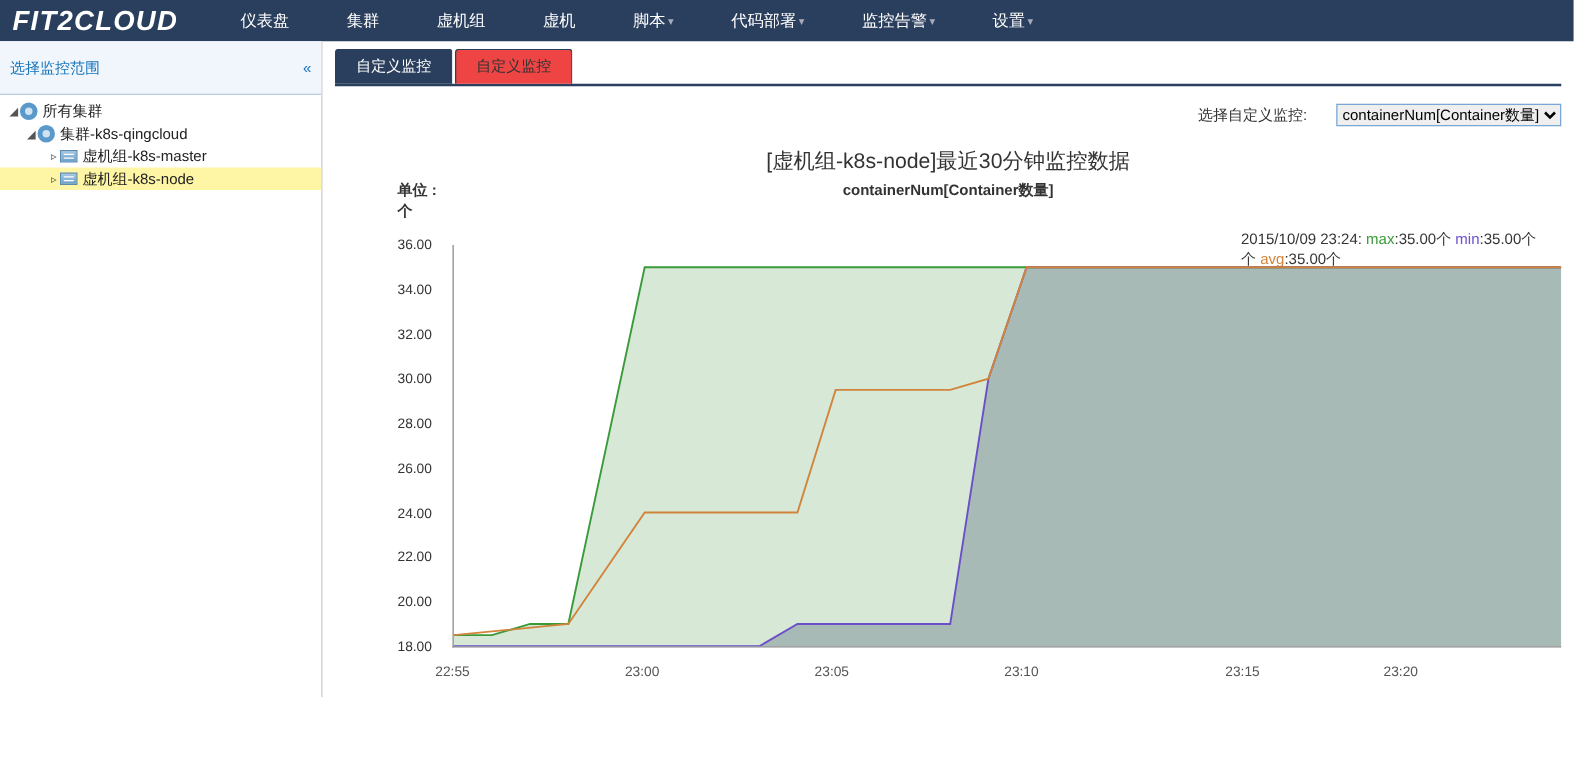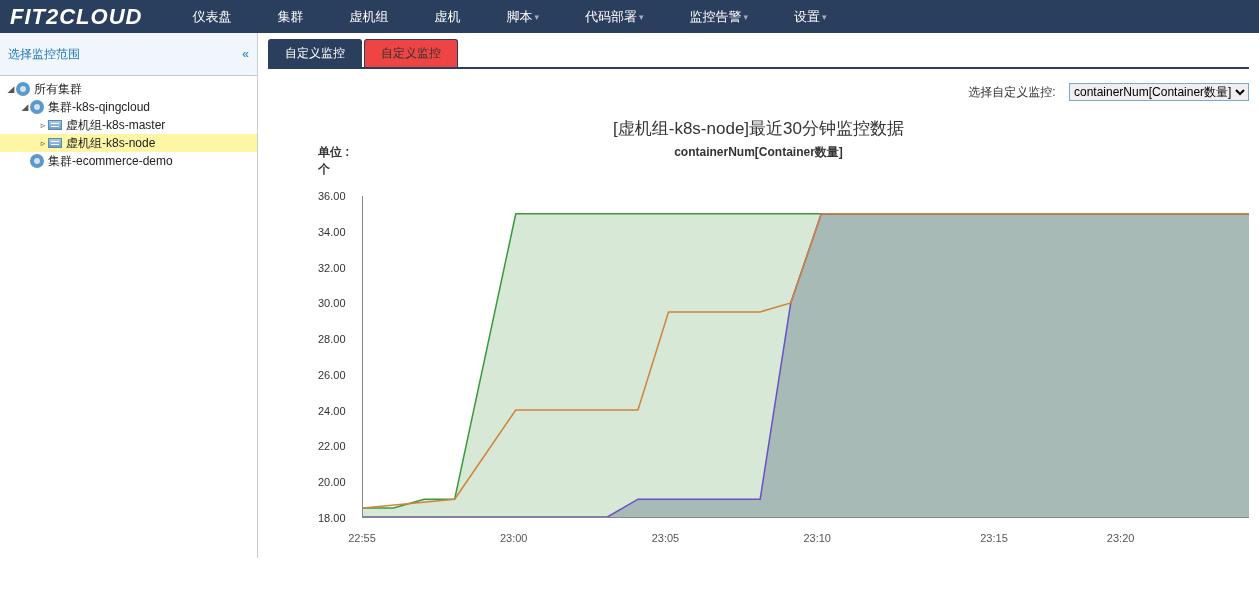--- a/index.html
+++ b/index.html
@@ -28,21 +28,21 @@
   .ind1 { padding-left: 20px; }
   .ind2 { padding-left: 38px; }
   
   .main { flex: 1; padding: 6px 10px 10px 10px; position: relative; }
   .tabs { display: flex; border-bottom: 2px solid #2a3f5d; margin-bottom: 10px; }
   .tab { padding: 5px 16px; font-size: 12px; cursor: pointer; border: 1px solid #2a3f5d; border-bottom: none; border-radius: 3px 3px 0 0; margin-right: 2px; }
   .tab.inactive { background: #2a3f5d; color: #fff; }
   .tab.active { background: #ef4444; color: #333; }
   
   .selector-row { text-align: right; padding: 4px 0 10px 0; }
-  .selector-row label { margin-right: 10px; }
+  .selector-row label { margin-right: 20px; }
   .selector-row select { font-size: 12px; width: 180px; border: 1px solid #7aa7d6; }
   
   .chart-title { text-align: center; font-size: 17px; padding: 6px 0 4px 0; }
   .chart-unit { font-size: 12px; font-weight: bold; }
   .chart-series { text-align: center; font-size: 12px; font-weight: bold; padding-bottom: 2px; }
   
   .chart-wrap { position: relative; margin-left: 50px; }
   .legend { position: absolute; top: 6px; right: 20px; font-size: 12px; text-align: left; line-height: 1.3; }
   .legend .max { color: #3a9a3a; }
   .legend .min { color: #6a4fc9; }
@@ -92,25 +92,20 @@
       <div class="tree-row ind2">
         <span class="tri">▹</span>
         <span class="gicon"></span>
         <span>虚机组-k8s-master</span>
       </div>
       <div class="tree-row ind2 selected">
         <span class="tri">▹</span>
         <span class="gicon"></span>
         <span>虚机组-k8s-node</span>
       </div>
-      <div class="tree-row ind1">
-        <span class="tri">&nbsp;</span>
-        <span class="ticon"></span>
-        <span>集群-ecommerce-demo</span>
-      </div>
     </div>
   </div>
 
   <div class="main">
     <div class="tabs">
       <div class="tab inactive">自定义监控</div>
       <div class="tab active">自定义监控</div>
     </div>
 
     <div class="selector-row">
@@ -121,20 +116,26 @@
     </div>
 
     <div class="chart-title">[虚机组-k8s-node]最近30分钟监控数据</div>
     <div style="display:flex;">
       <div class="chart-unit" style="width:90px; text-align:left; padding-left:50px;">单位 : 个</div>
       <div class="chart-series" style="flex:1;">containerNum[Container数量]</div>
       <div style="width:90px;"></div>
     </div>
 
     <div class="chart-wrap">
+      <div class="legend">
+        <span>2015/10/09 23:24</span>:
+        <span class="max">max</span>:<span>35.00个</span>
+        <span class="min">min</span>:<span>35.00个</span><br>
+        <span>个 </span><span class="avg">avg</span>:<span>35.00个</span>
+      </div>
 
       <div class="plot" id="plot">
         <div class="plot-inner" id="plot-inner">
           <svg class="chart-svg" id="chart-svg" preserveAspectRatio="none" viewBox="0 0 880 322">
               <path d="M0 313.05555555555554 L30.344827586206897 313.05555555555554 L60.689655172413794 304.1111111111111 L91.03448275862068 304.1111111111111 L151.7241379310345 17.888888888888914 L182.06896551724137 17.888888888888914 L212.41379310344828 17.888888888888914 L880 17.888888888888914 L 880 322 L 0 322 Z" fill="rgba(140,190,140,0.35)" stroke="none"></path>
               <path d="M0 322 L30.344827586206897 322 L91.03448275862068 322 L182.06896551724137 322 L242.75862068965517 322 L273.1034482758621 304.1111111111111 L303.448275862069 304.1111111111111 L364.13793103448273 304.1111111111111 L394.48275862068965 304.1111111111111 L424.82758620689657 107.33333333333334 L455.1724137931035 17.888888888888914 L485.51724137931035 17.888888888888914 L880 17.888888888888914 L 880 322 L 0 322 Z" fill="rgba(120,140,150,0.5)" stroke="none"></path>
               <path d="M0 313.05555555555554 L30.344827586206897 313.05555555555554 L60.689655172413794 304.1111111111111 L91.03448275862068 304.1111111111111 L151.7241379310345 17.888888888888914 L182.06896551724137 17.888888888888914 L212.41379310344828 17.888888888888914 L880 17.888888888888914 " fill="none" stroke="#3a9a3a" stroke-width="1.5"></path>
               <path d="M0 322 L30.344827586206897 322 L91.03448275862068 322 L182.06896551724137 322 L242.75862068965517 322 L273.1034482758621 304.1111111111111 L303.448275862069 304.1111111111111 L364.13793103448273 304.1111111111111 L394.48275862068965 304.1111111111111 L424.82758620689657 107.33333333333334 L455.1724137931035 17.888888888888914 L485.51724137931035 17.888888888888914 L880 17.888888888888914 " fill="none" stroke="#6a4fc9" stroke-width="1.5"></path>
               <path d="M0 313.05555555555554 L91.03448275862068 304.1111111111111 L151.7241379310345 214.66666666666669 L182.06896551724137 214.66666666666669 L242.75862068965517 214.66666666666669 L273.1034482758621 214.66666666666669 L303.448275862069 116.2777777777778 L364.13793103448273 116.2777777777778 L394.48275862068965 116.2777777777778 L424.82758620689657 107.33333333333334 L455.1724137931035 17.888888888888914 L880 17.888888888888914 " fill="none" stroke="#d1843a" stroke-width="1.5"></path>
             </svg>

